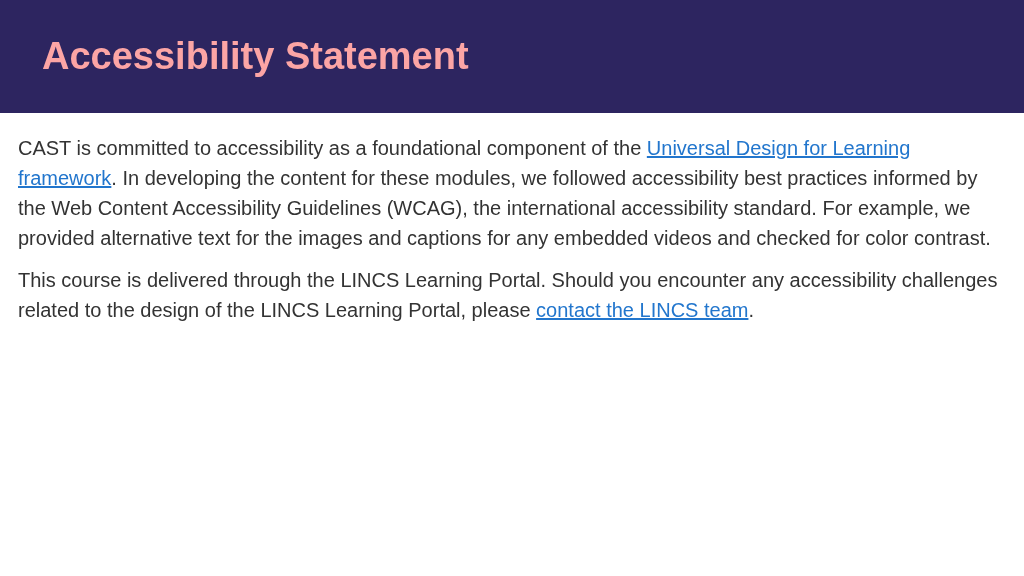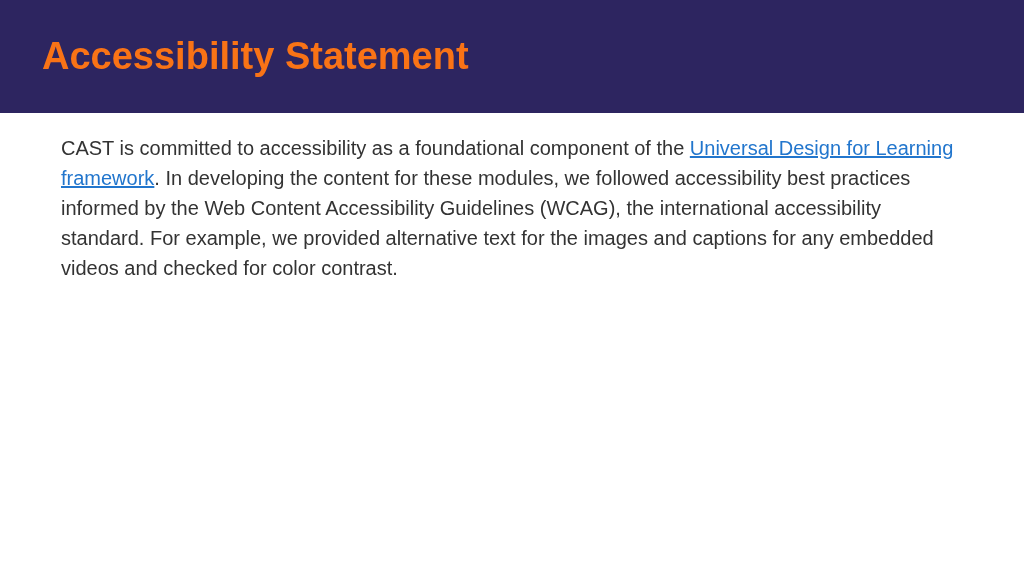--- a/index.html
+++ b/index.html
@@ -15,26 +15,26 @@
       overflow: hidden;
     }
     .header {
       background-color: #2d2560;
       padding: 28px 42px;
       height: 113px;
       display: flex;
       align-items: center;
     }
     .header h1 {
-      color: #f97316;
+      color: #fca5a5;
       font-size: 38px;
       font-weight: 700;
     }
     .content {
-      padding: 20px 61px;
+      padding: 20px 18px;
     }
     .content p {
       color: #333333;
       font-size: 20px;
       line-height: 1.5;
       margin-bottom: 12px;
     }
     a {
       color: #2276cd;
       text-decoration: underline;
@@ -44,13 +44,16 @@
 <body>
 
 <div class="header">
   <h1>Accessibility Statement</h1>
 </div>
 
 <div class="content">
   <p>
     <span>CAST is committed to accessibility as a foundational component of the </span><a href="#">Universal Design for Learning framework</a><span>. In developing the content for these modules, we followed accessibility best practices informed by the Web Content Accessibility Guidelines (WCAG), the international accessibility standard. For example, we provided alternative text for the images and captions for any embedded videos and checked for color contrast.</span>
   </p>
+  <p>
+    <span>This course is delivered through the LINCS Learning Portal. Should you encounter any accessibility challenges related to the design of the LINCS Learning Portal, please </span><a href="#">contact the LINCS team</a><span>.</span>
+  </p>
 </div>
 
 </body></html>

